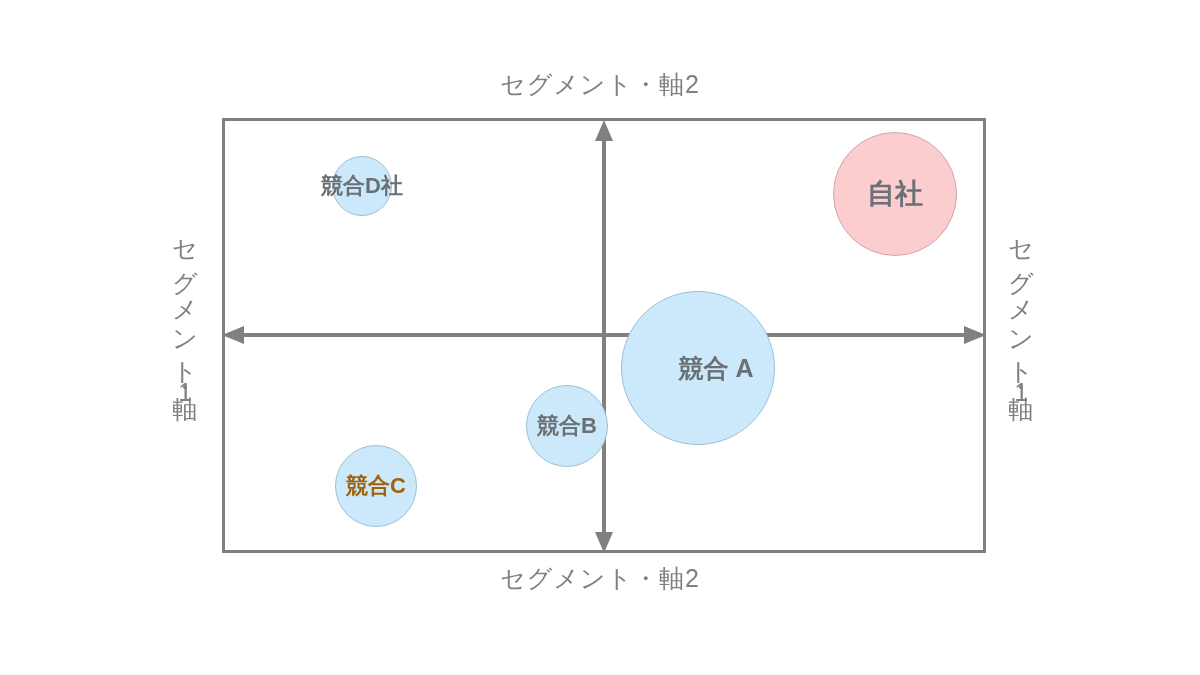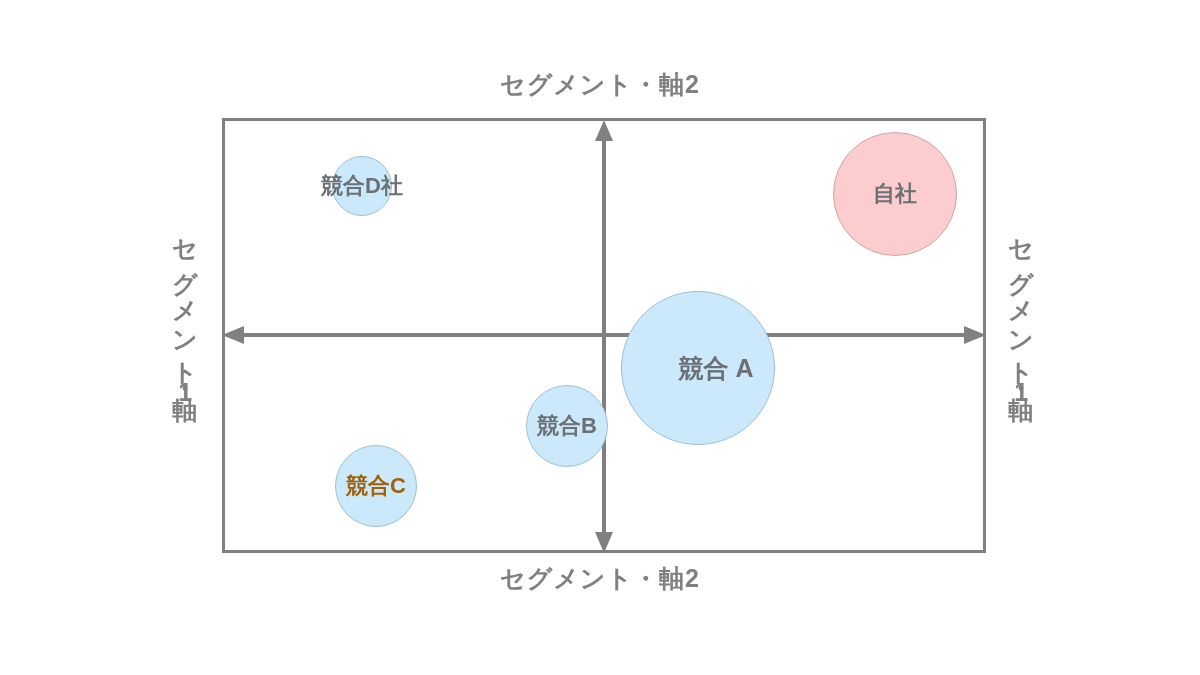--- a/index.html
+++ b/index.html
@@ -18,21 +18,21 @@
     width: 1200px;
     height: 675px;
     background: #ffffff;
   }
 
   
   .axis-caption {
     position: absolute;
     color: #808080;
     font-size: 25px;
-    font-weight: 700;
+    font-weight: 400;
     letter-spacing: 1px;
     white-space: nowrap;
   }
   .axis-caption.top {
     left: 0;
     top: 68px;
     width: 1200px;
     text-align: center;
   }
   .axis-caption.bottom {
@@ -120,21 +120,21 @@
 
   <div class="axis-caption vertical left">セグメント・軸1</div>
 
   <div class="axis-caption vertical right">セグメント・軸1</div>
 
   <div id="bubble-layer">
       <div class="bubble" style="left: 332px; top: 156px; width: 60px; height: 60px; background: rgb(203, 233, 250); border: 1.5px solid rgb(156, 192, 212);">
         <span class="bubble-label" style="font-size: 22px; color: rgb(107, 112, 117); position: absolute; left: 50%; top: 50%; transform: translate(-50%, -50%);">競合D社</span>
       </div>
       <div class="bubble" style="left: 833px; top: 132px; width: 124px; height: 124px; background: rgb(251, 205, 207); border: 1.5px solid rgb(212, 163, 166);">
-        <span class="bubble-label" style="font-size: 22px; color: rgb(107, 112, 117);">自社</span>
+        <span class="bubble-label" style="font-size: 28px; color: rgb(107, 112, 117);">自社</span>
       </div>
       <div class="bubble" style="left: 621px; top: 291px; width: 154px; height: 154px; background: rgb(203, 233, 250); border: 1.5px solid rgb(156, 192, 212);">
         <span class="bubble-label" style="font-size: 25px; color: rgb(107, 112, 117); margin-left: 36px;">競合 A</span>
       </div>
       <div class="bubble" style="left: 526px; top: 385px; width: 82px; height: 82px; background: rgb(203, 233, 250); border: 1.5px solid rgb(156, 192, 212);">
         <span class="bubble-label" style="font-size: 22px; color: rgb(107, 112, 117); position: absolute; left: 50%; top: 50%; transform: translate(-50%, -50%);">競合B</span>
       </div>
       <div class="bubble" style="left: 335px; top: 445px; width: 82px; height: 82px; background: rgb(203, 233, 250); border: 1.5px solid rgb(156, 192, 212);">
         <span class="bubble-label" style="font-size: 22px; color: #a16207; position: absolute; left: 50%; top: 50%; transform: translate(-50%, -50%);">競合C</span>
       </div>

